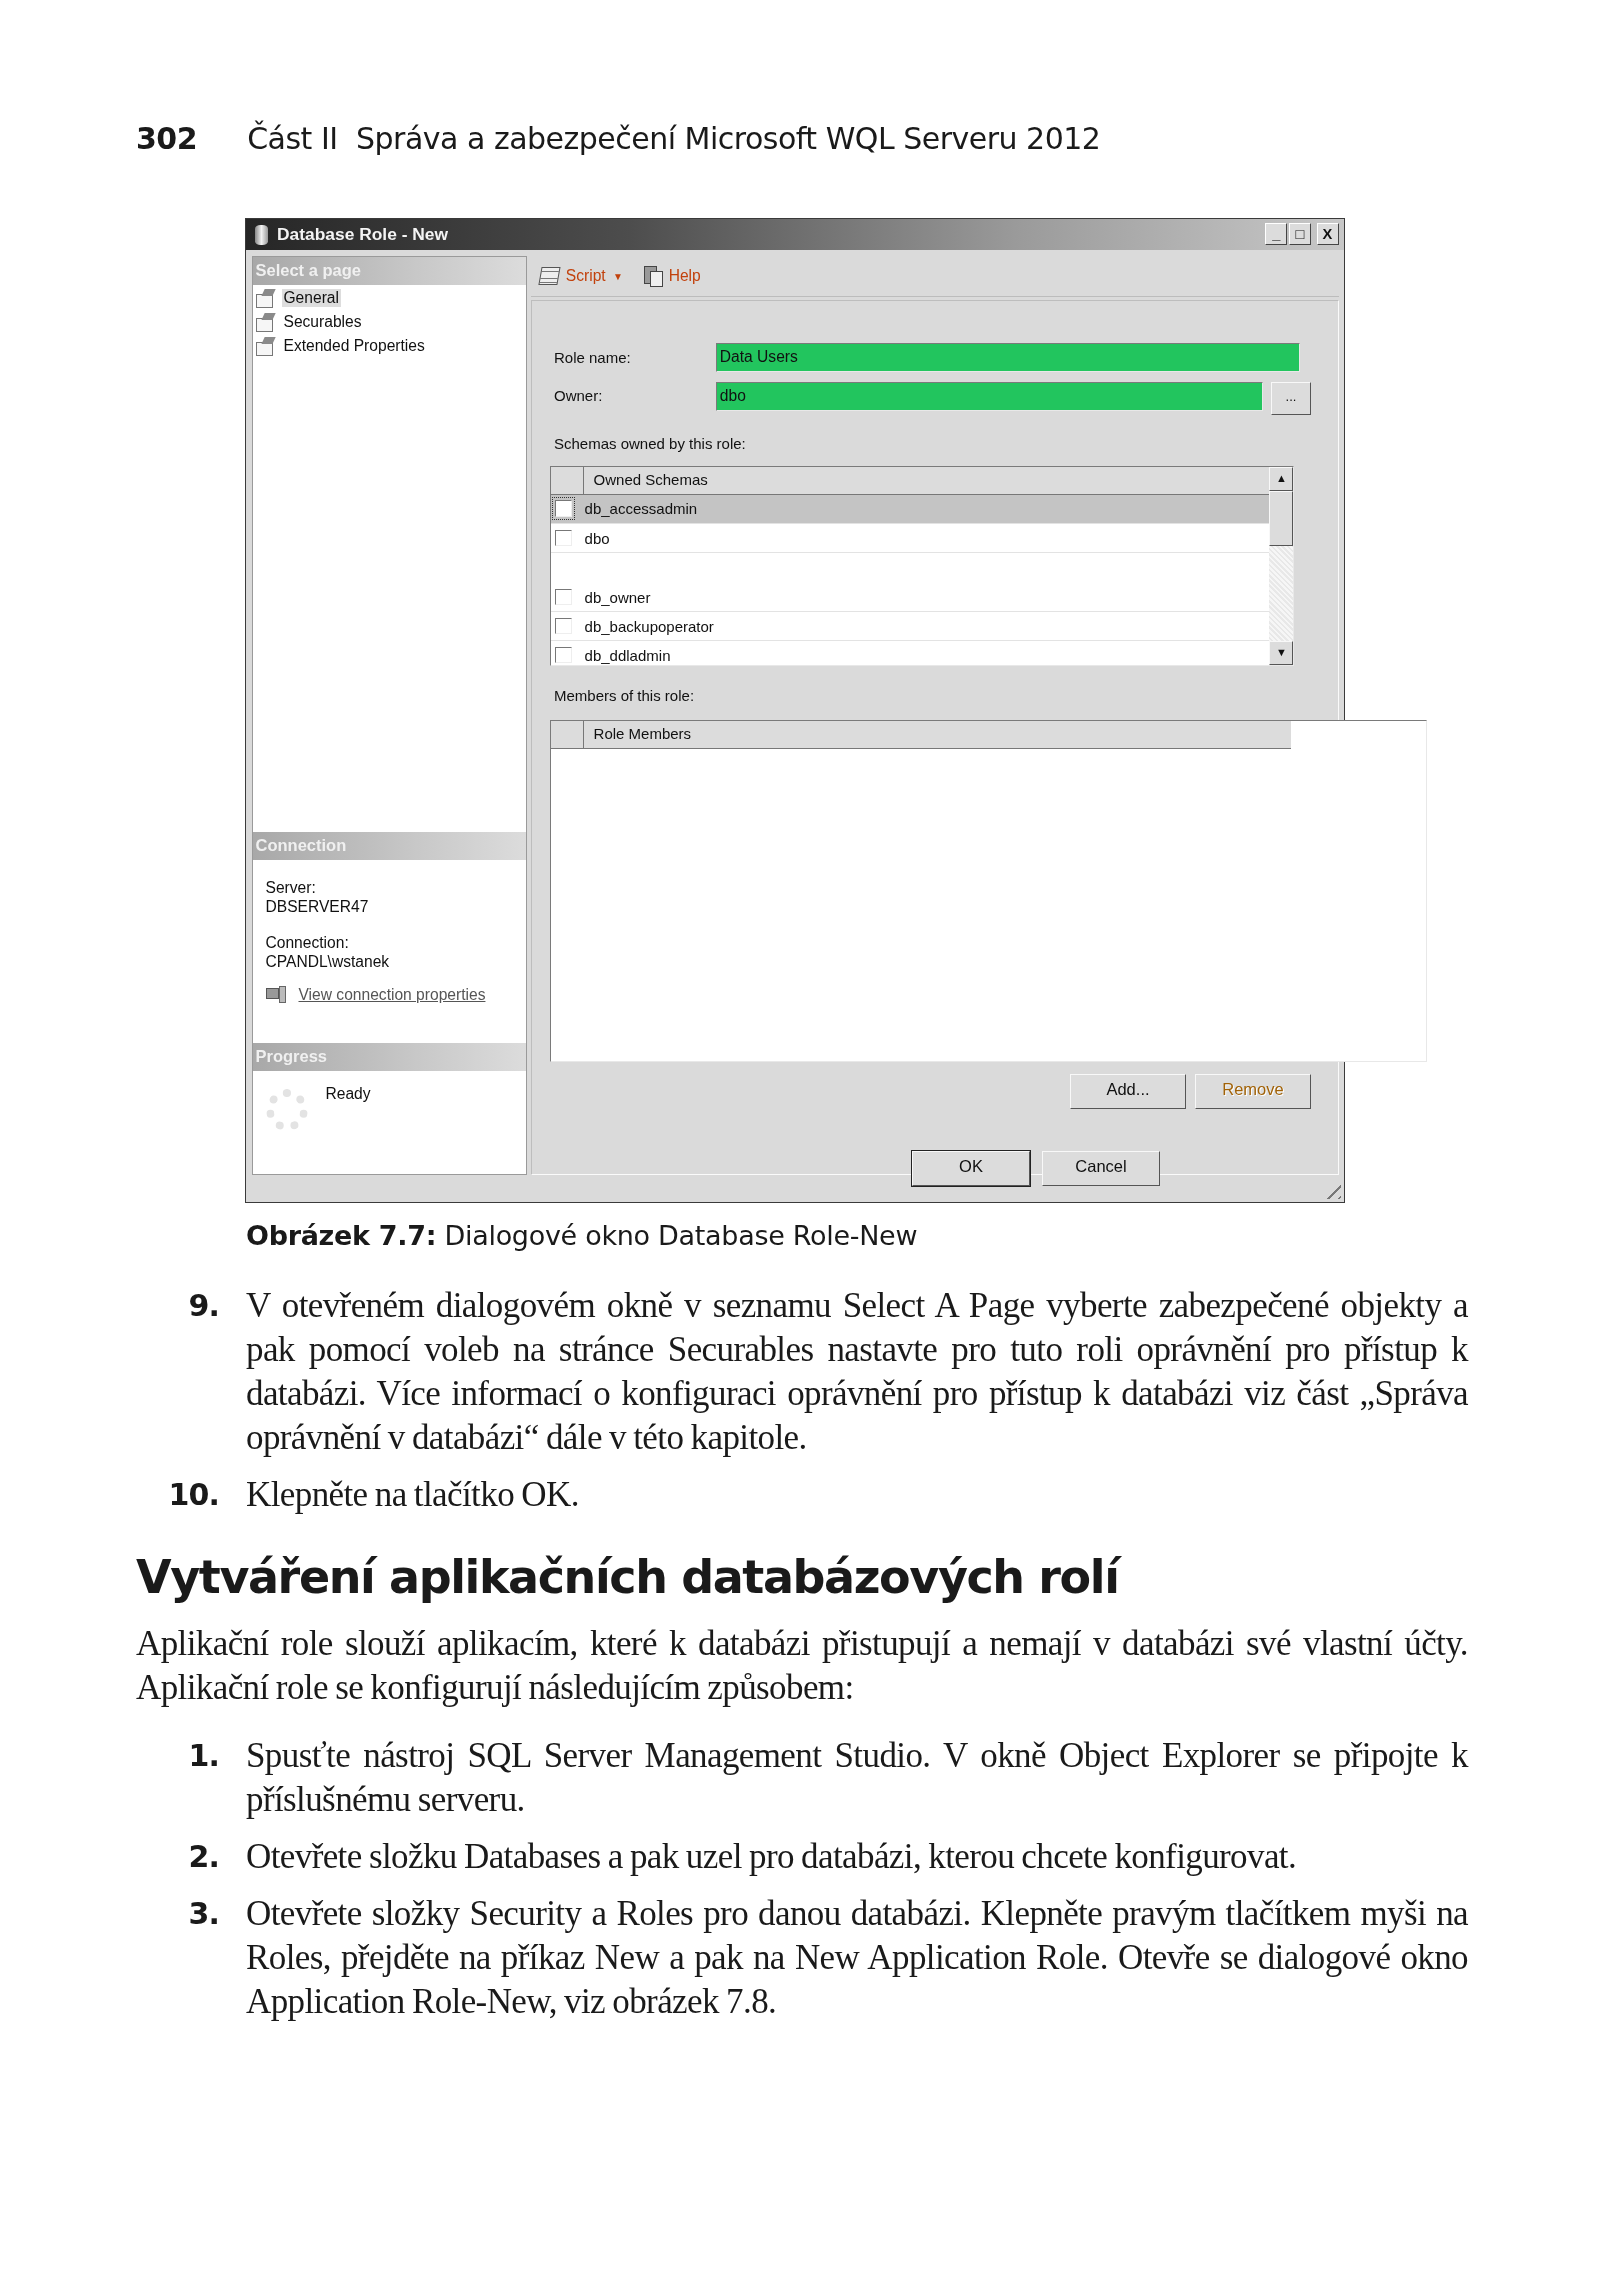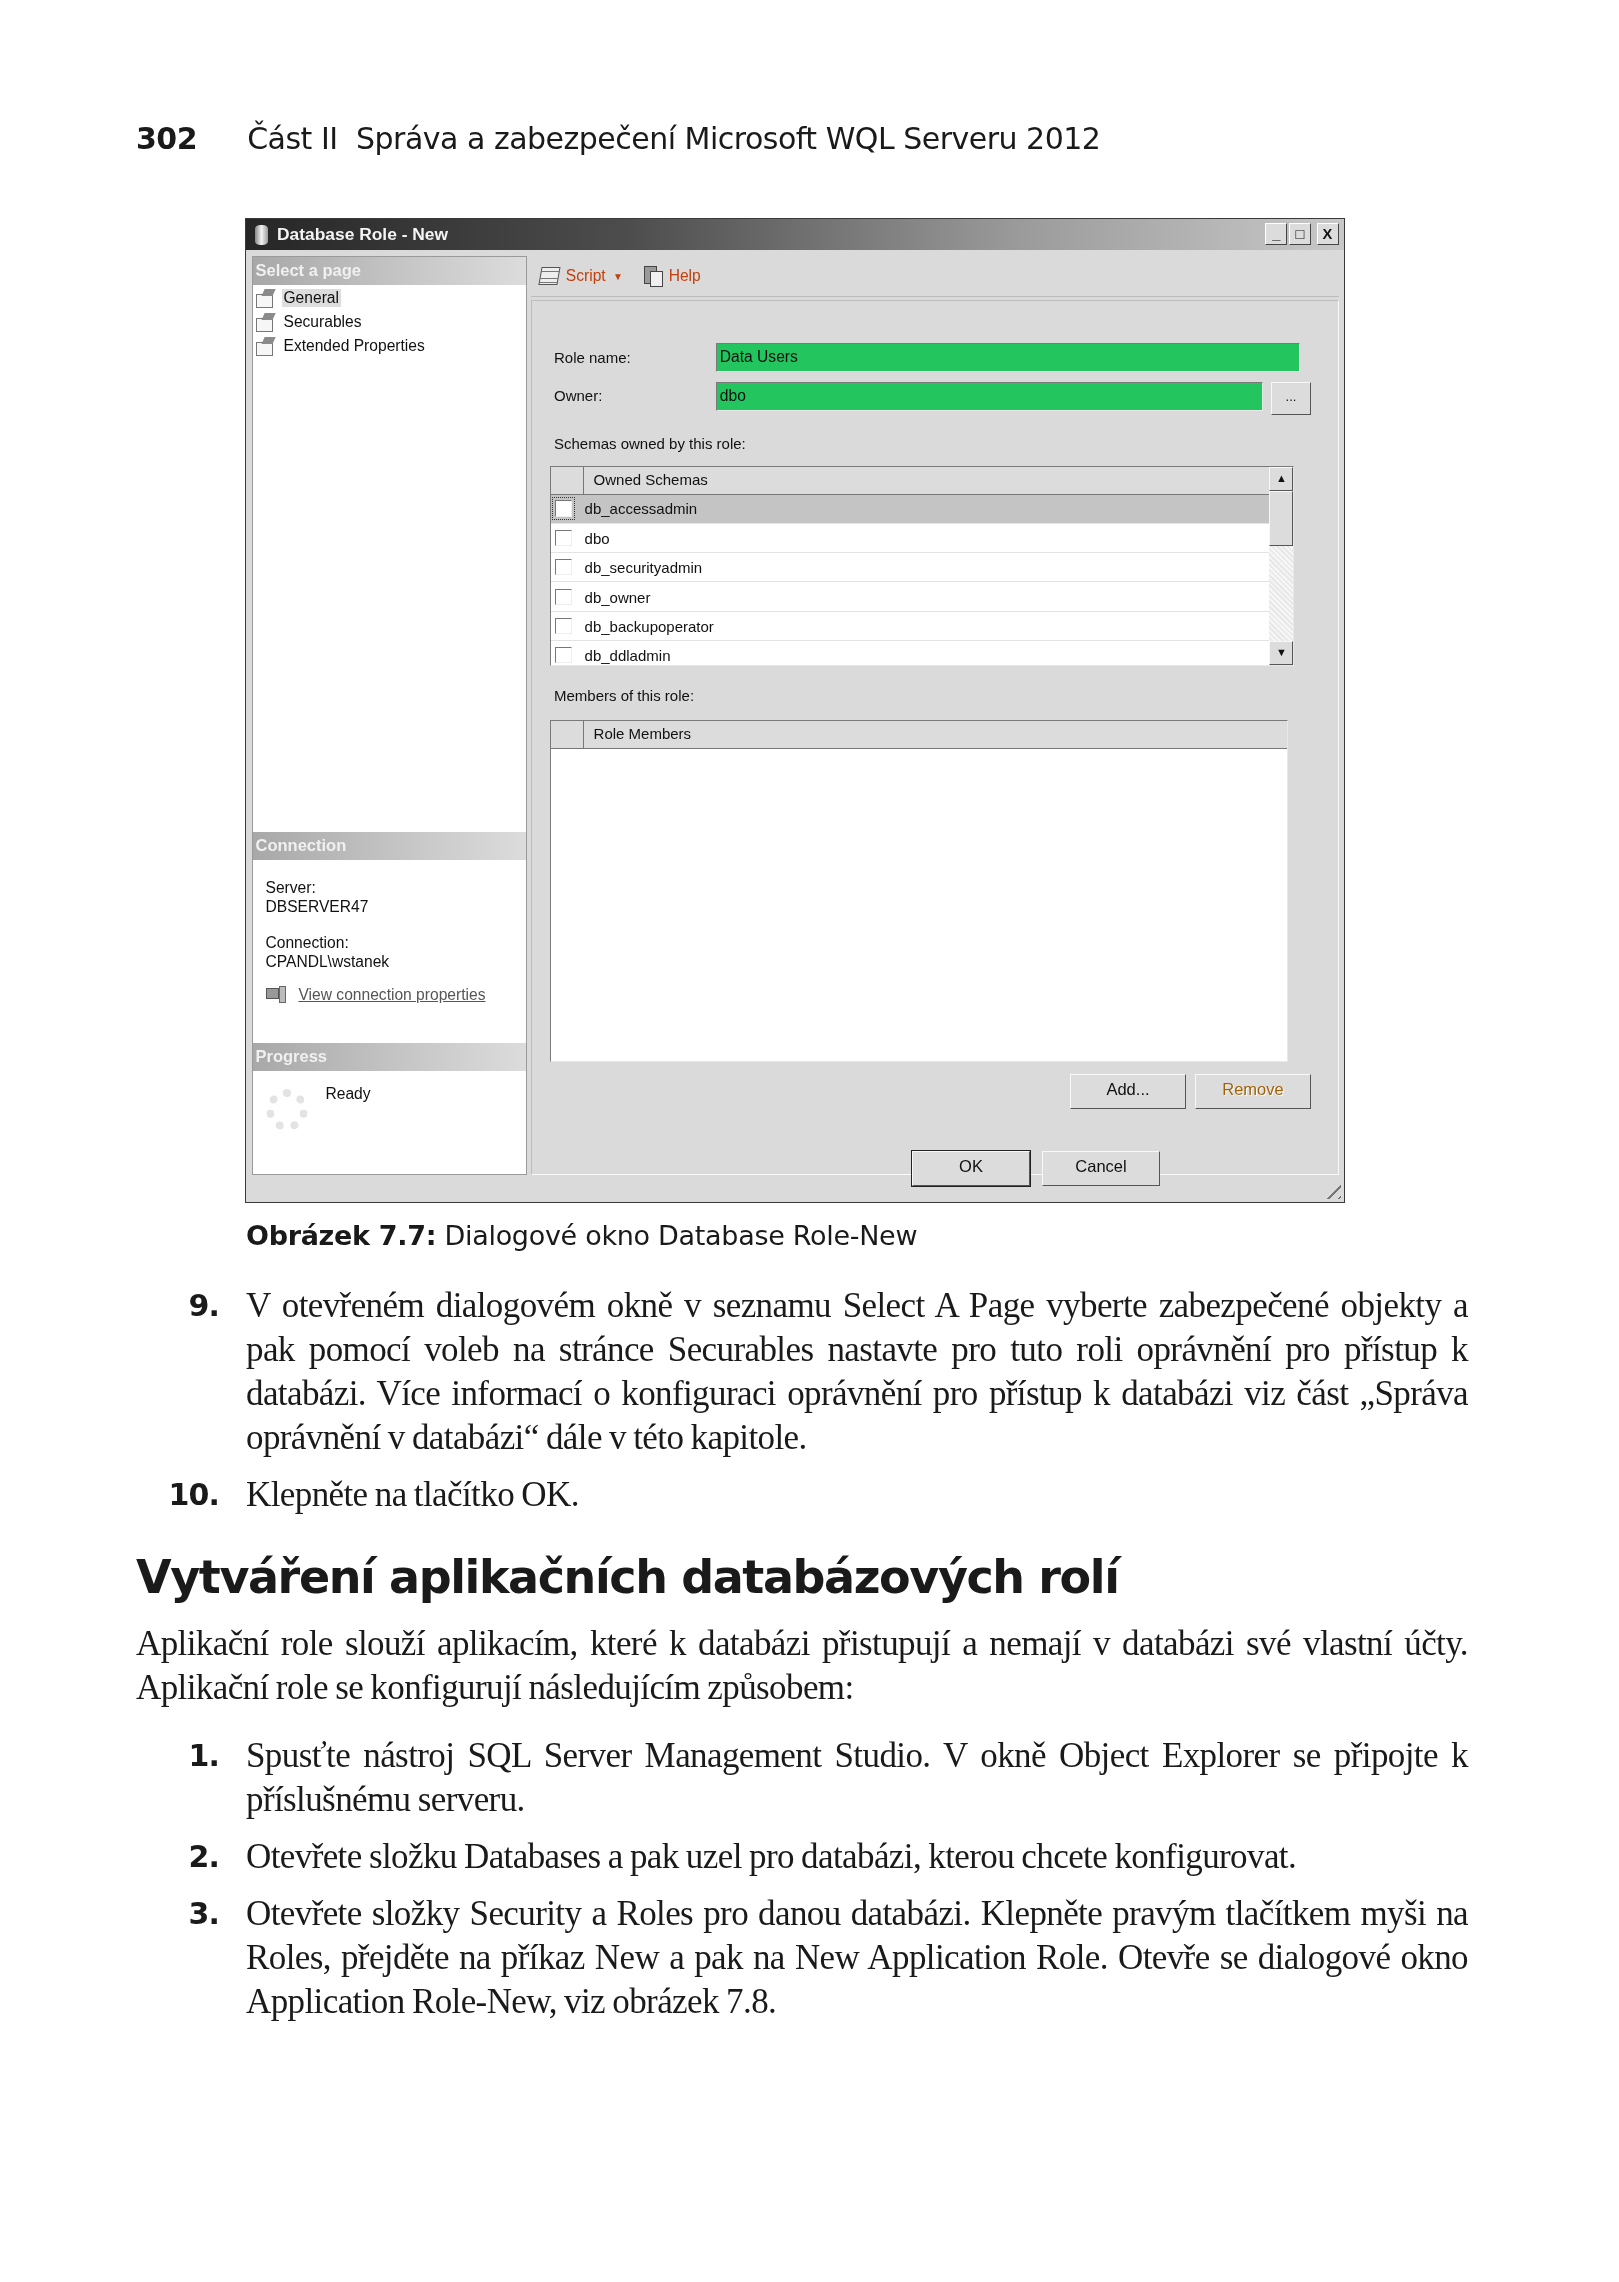--- a/index.html
+++ b/index.html
@@ -156,45 +156,41 @@
         <div class="col">Owned Schemas</div>
       </div>
       <div class="grow sel" style="top:27.5px; width:718px;">
         <span class="chk"></span>
         <span>db_accessadmin</span>
       </div>
       <div class="grow" style="top:57px; width:718px;">
         <span class="chk"></span>
         <span>dbo</span>
       </div>
-      <div class="grow" style="top:86px; width:718px;">
-        <span class="chk"></span>
-        <span>db_securityadmin</span>
-      </div>
       <div class="grow" style="top:116px; width:718px;">
         <span class="chk"></span>
         <span>db_owner</span>
       </div>
       <div class="grow" style="top:145px; width:718px;">
         <span class="chk"></span>
         <span>db_backupoperator</span>
       </div>
       <div class="grow" style="top:174px; width:718px;">
         <span class="chk"></span>
         <span>db_ddladmin</span>
       </div>
       <div class="vscroll">
         <div class="sbtn" style="top:0;">▲</div>
         <div class="sthumb" style="top:24px; height:55px;"></div>
         <div class="sbtn" style="bottom:0;">▼</div>
       </div>
     </div>
 
     <div class="flabel" style="left:22px; top:386px;">Members of this role:</div>
-    <div class="grid" style="left:18.4px; top:419px; width:738px; height:342px;text-decoration:underline;">
+    <div class="grid" style="left:18.4px; top:419px; width:877px; height:342px;text-decoration:underline;">
       <div class="ghead" style="width:740px;">
         <div class="corner"></div>
         <div class="col">Role Members</div>
       </div>
     </div>
 
     <div class="btn" style="left:538px; top:773px; width:116px; height:35px; line-height:29px;">Add...</div>
     <div class="btn disabled" style="left:663px; top:773px; width:116px; height:35px; line-height:29px;">Remove</div>
   </div>
 

